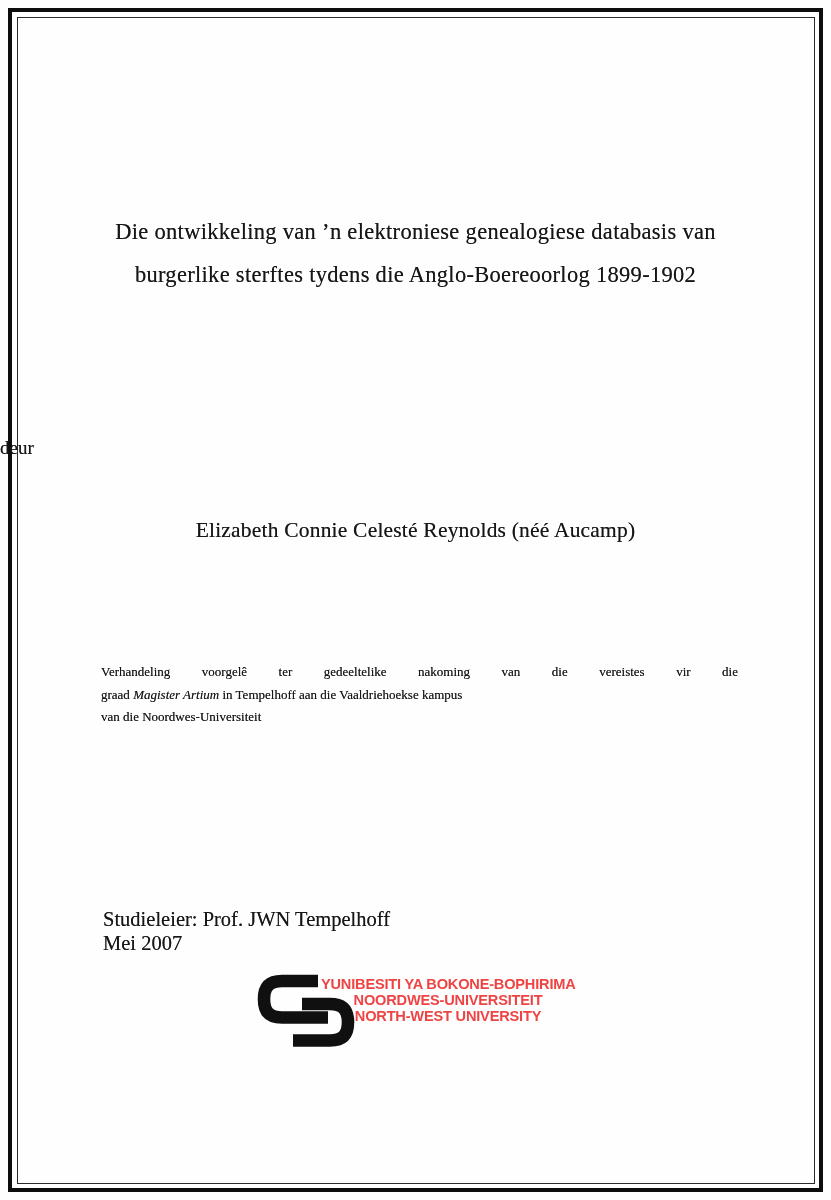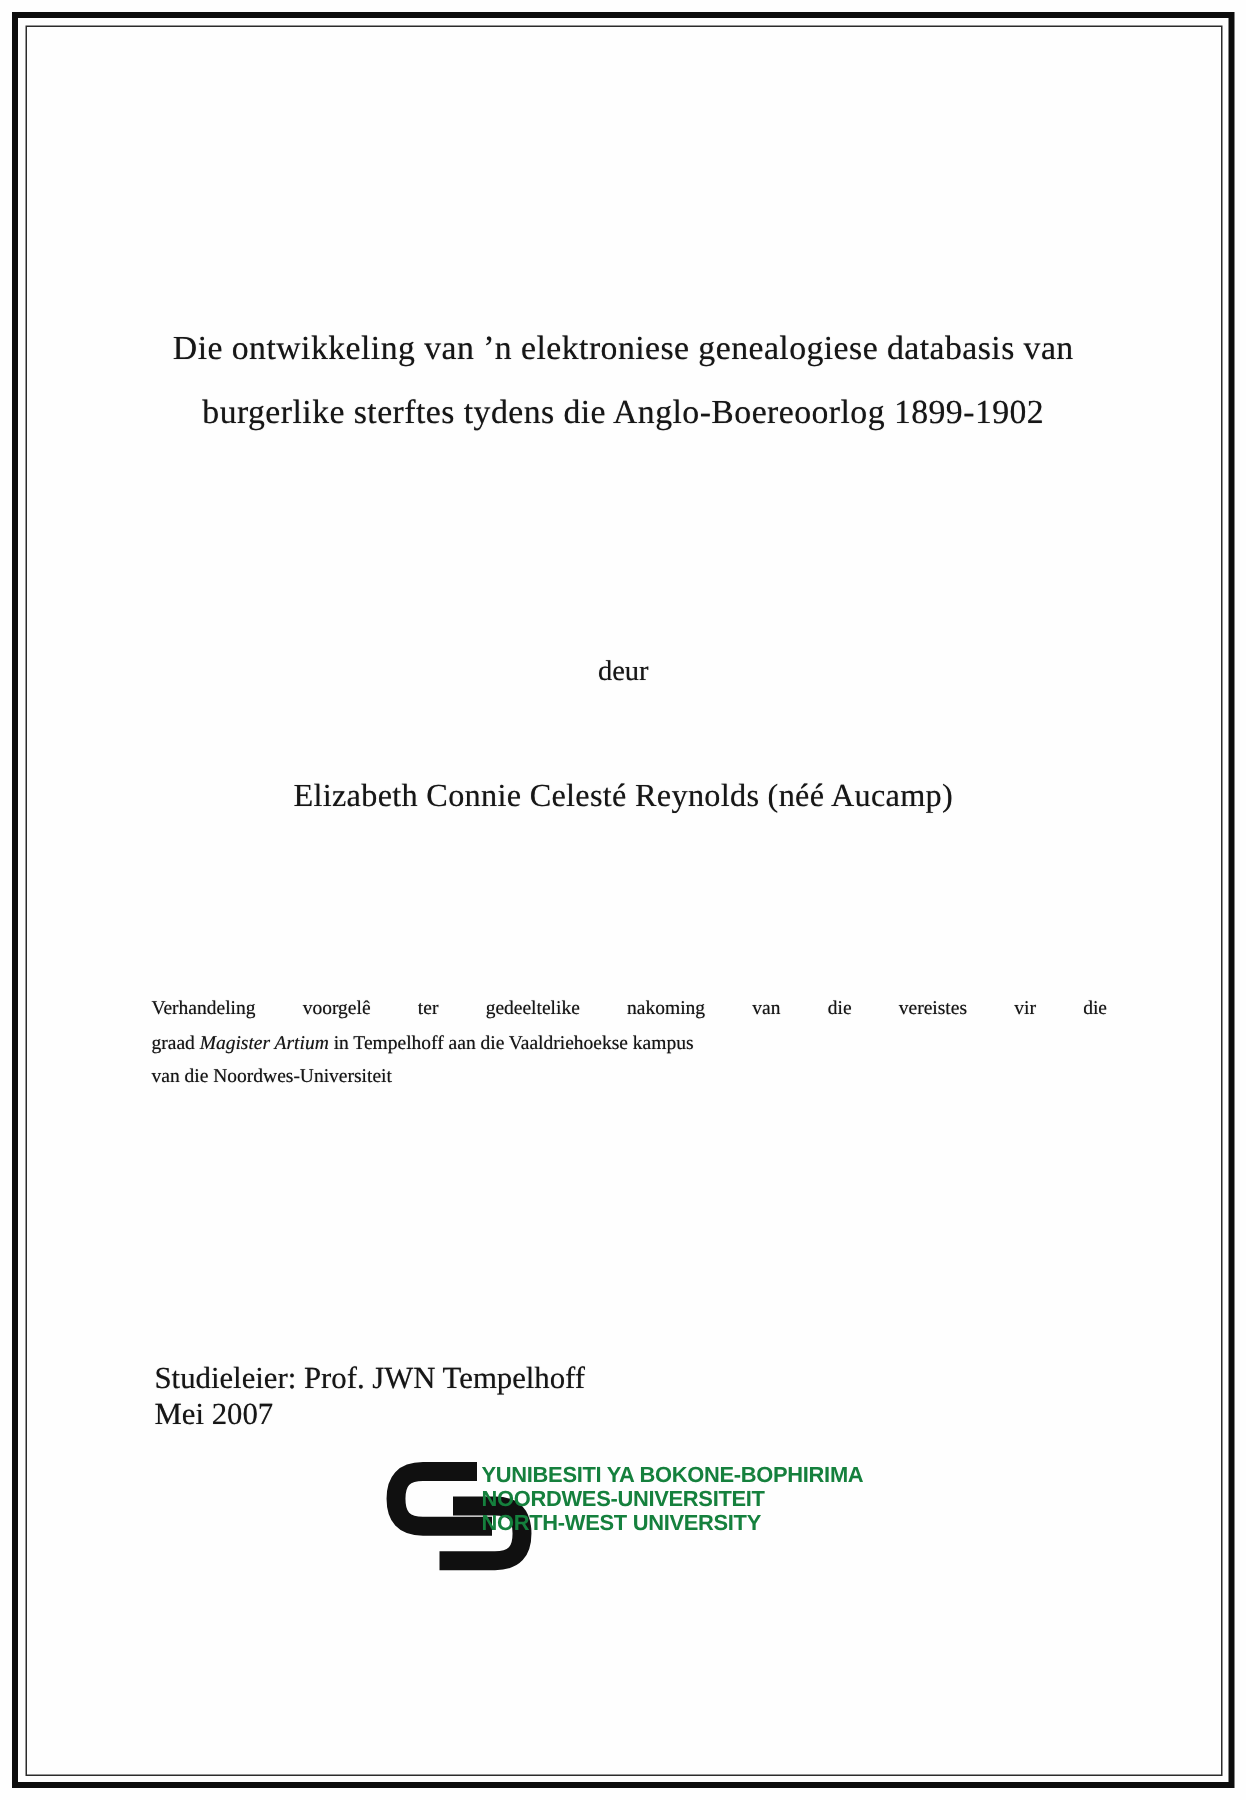--- a/index.html
+++ b/index.html
@@ -31,21 +31,21 @@
     top: 211px; left: 0; right: 0;
     text-align: center;
     font-size: 22.5px;
     line-height: 42.5px;
     letter-spacing: 0.3px;
   }
 
   .byline {
     position: absolute;
     top: 437px; left: 0; right: 0;
-    text-align: center;
+    text-align: left;
     font-size: 19px;
   }
 
   .author {
     position: absolute;
     top: 518px; left: 0; right: 0;
     text-align: center;
     font-size: 21.5px;
     letter-spacing: 0.2px;
   }
@@ -74,29 +74,29 @@
     position: absolute;
     top: 974px; left: 256px;
     display: flex;
     align-items: flex-start;
   }
   .logo svg { width: 100px; height: 74px; flex: 0 0 auto; }
   .logo-text {
     margin-left: -35px;
     width: 254px;
     padding-top: 2px;
-    text-align: left;
+    text-align: center;
     font-family: "Liberation Sans", sans-serif;
     font-weight: 700;
     font-size: 14.6px;
     line-height: 16.2px;
     letter-spacing: -0.2px;
     white-space: nowrap;
     text-shadow: none;
-    color: #15803d;
+    color: #ef4444;
   }
 </style>
 </head>
 <body>
 
 <div class="page">
 
   <div class="frame-outer"></div>
   <div class="frame-inner"></div>
 

